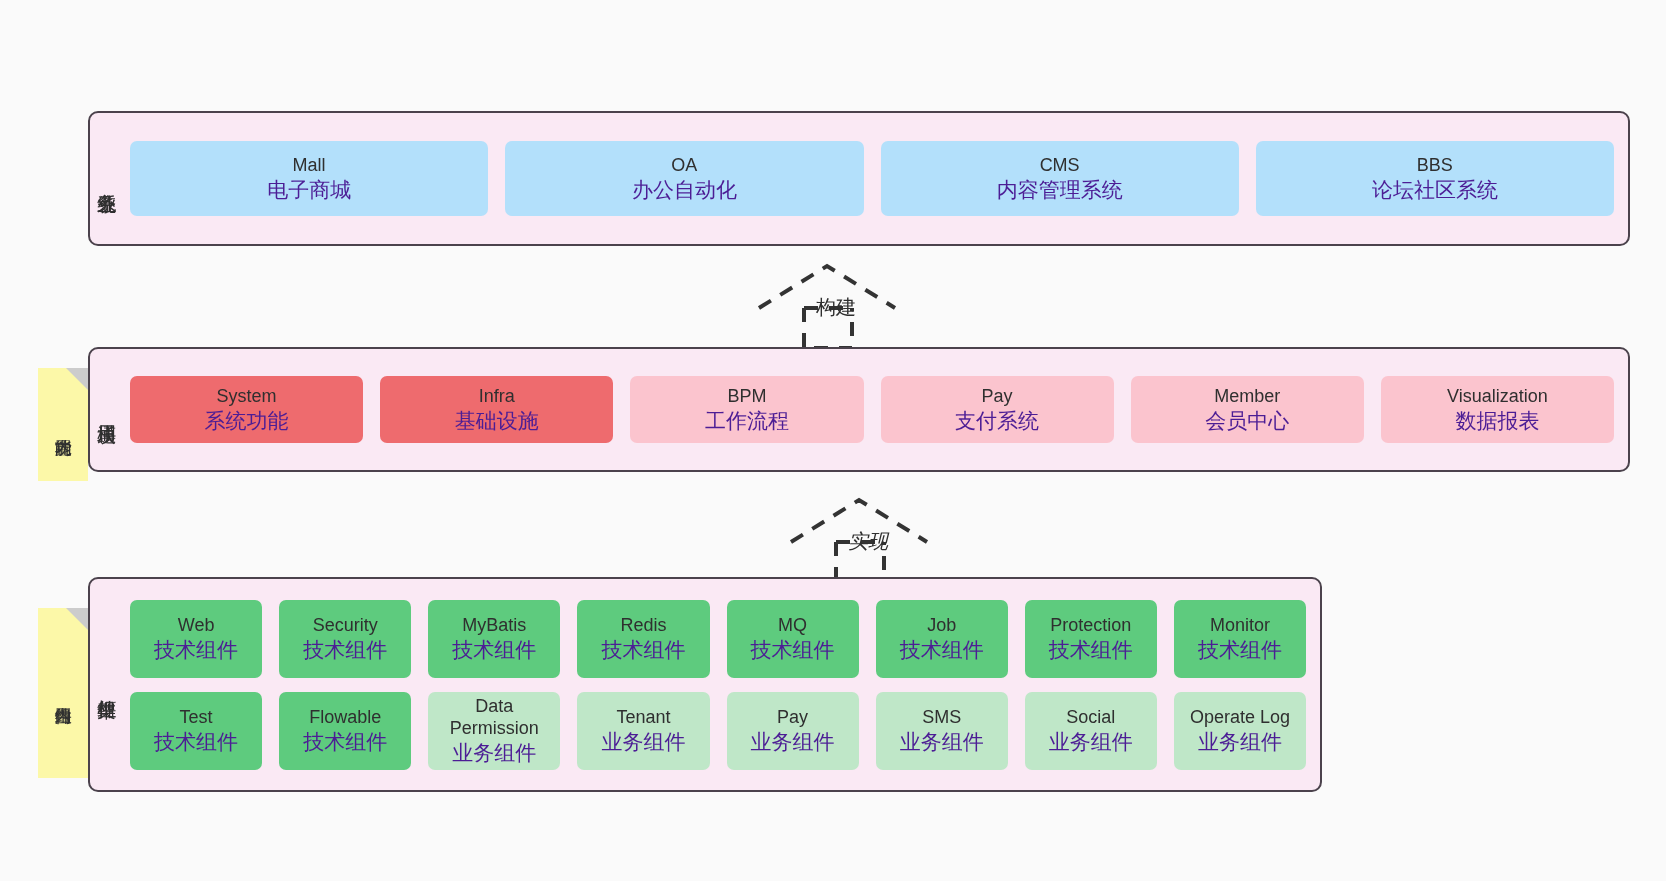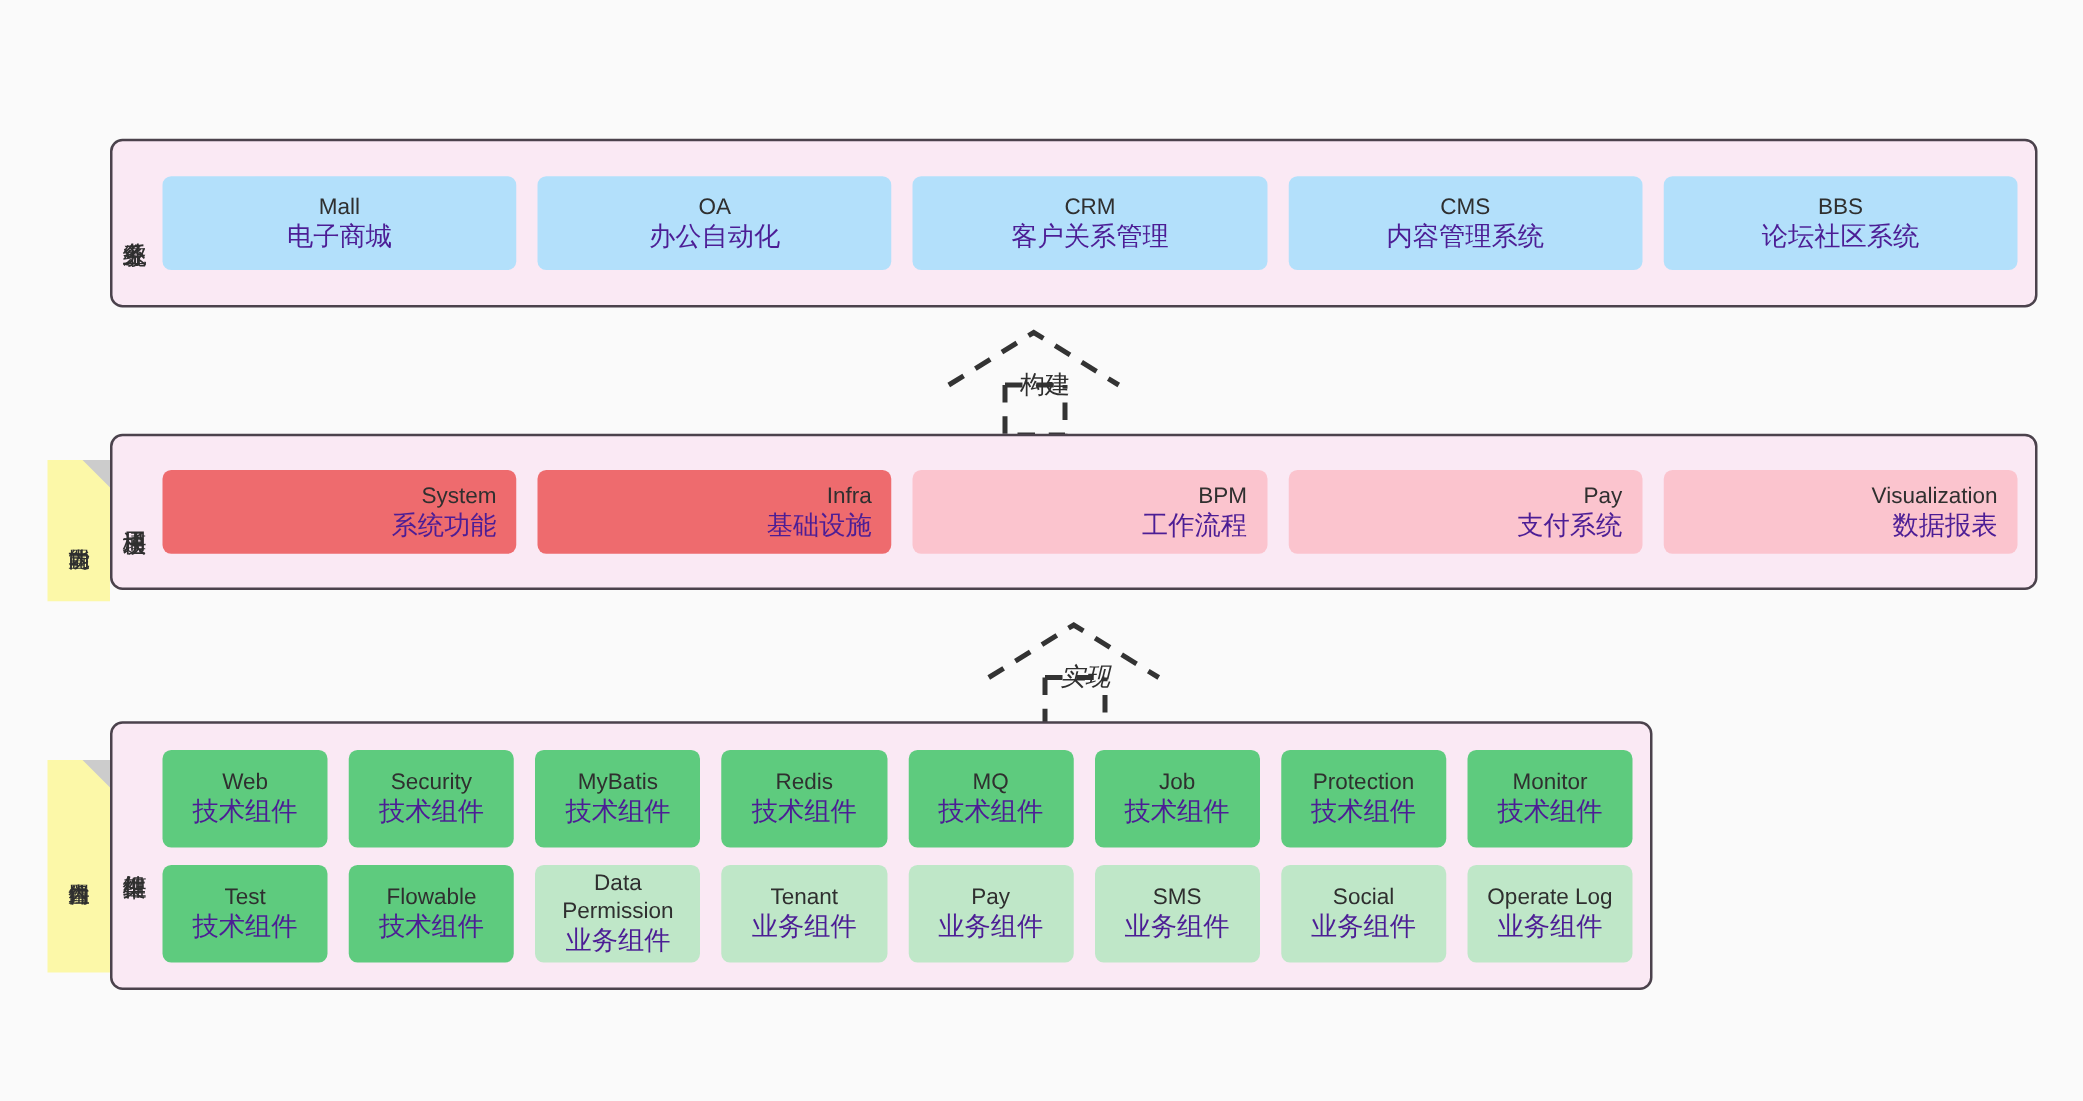--- a/index.html
+++ b/index.html
@@ -93,21 +93,21 @@
   .c-pink       { background: #fbc4ce; }
   .c-green      { background: #5ecb7e; }
   .c-greenlight { background: #bfe7c8; }
 
   
   #layer-business { left: 88px;  top: 111px; width: 1542px; height: 135px; }
   #layer-business .card { height: 75px; }
 
   
   #layer-common   { left: 88px;  top: 347px; width: 1542px; height: 125px; }
-  #layer-common .card { height: 67px; align-items: flex-end; }
+  #layer-common .card { height: 67px; }
 
   
   #layer-framework{ left: 88px;  top: 577px; width: 1234px; height: 215px; }
   #layer-framework .layer-body { gap: 14px; }
   #layer-framework .card { height: 78px; }
 
   
   .note {
     position: absolute;
     width: 50px;
@@ -170,24 +170,20 @@
       <div class="row">
         <div class="card c-blue">
           <div class="t1">Mall</div>
           <div class="t2">电子商城</div>
         </div>
         <div class="card c-blue">
           <div class="t1">OA</div>
           <div class="t2">办公自动化</div>
         </div>
         <div class="card c-blue">
-          <div class="t1">CRM</div>
-          <div class="t2">客户关系管理</div>
-        </div>
-        <div class="card c-blue">
           <div class="t1">CMS</div>
           <div class="t2">内容管理系统</div>
         </div>
         <div class="card c-blue">
           <div class="t1">BBS</div>
           <div class="t2">论坛社区系统</div>
         </div>
       </div>
     </div>
   </div>
@@ -219,20 +215,24 @@
         </div>
         <div class="card c-pink">
           <div class="t1">BPM</div>
           <div class="t2">工作流程</div>
         </div>
         <div class="card c-pink">
           <div class="t1">Pay</div>
           <div class="t2">支付系统</div>
         </div>
         <div class="card c-pink">
+          <div class="t1">Member</div>
+          <div class="t2">会员中心</div>
+        </div>
+        <div class="card c-pink">
           <div class="t1">Visualization</div>
           <div class="t2">数据报表</div>
         </div>
       </div>
     </div>
   </div>
 
   <div class="arrow" id="arrow-implement">
     <svg width="160" height="95" viewBox="0 0 160 95">
       <polyline points="7,50 75,8 143,50" fill="none" stroke="#333333" stroke-width="4" stroke-dasharray="14,11" stroke-linecap="butt"></polyline>

